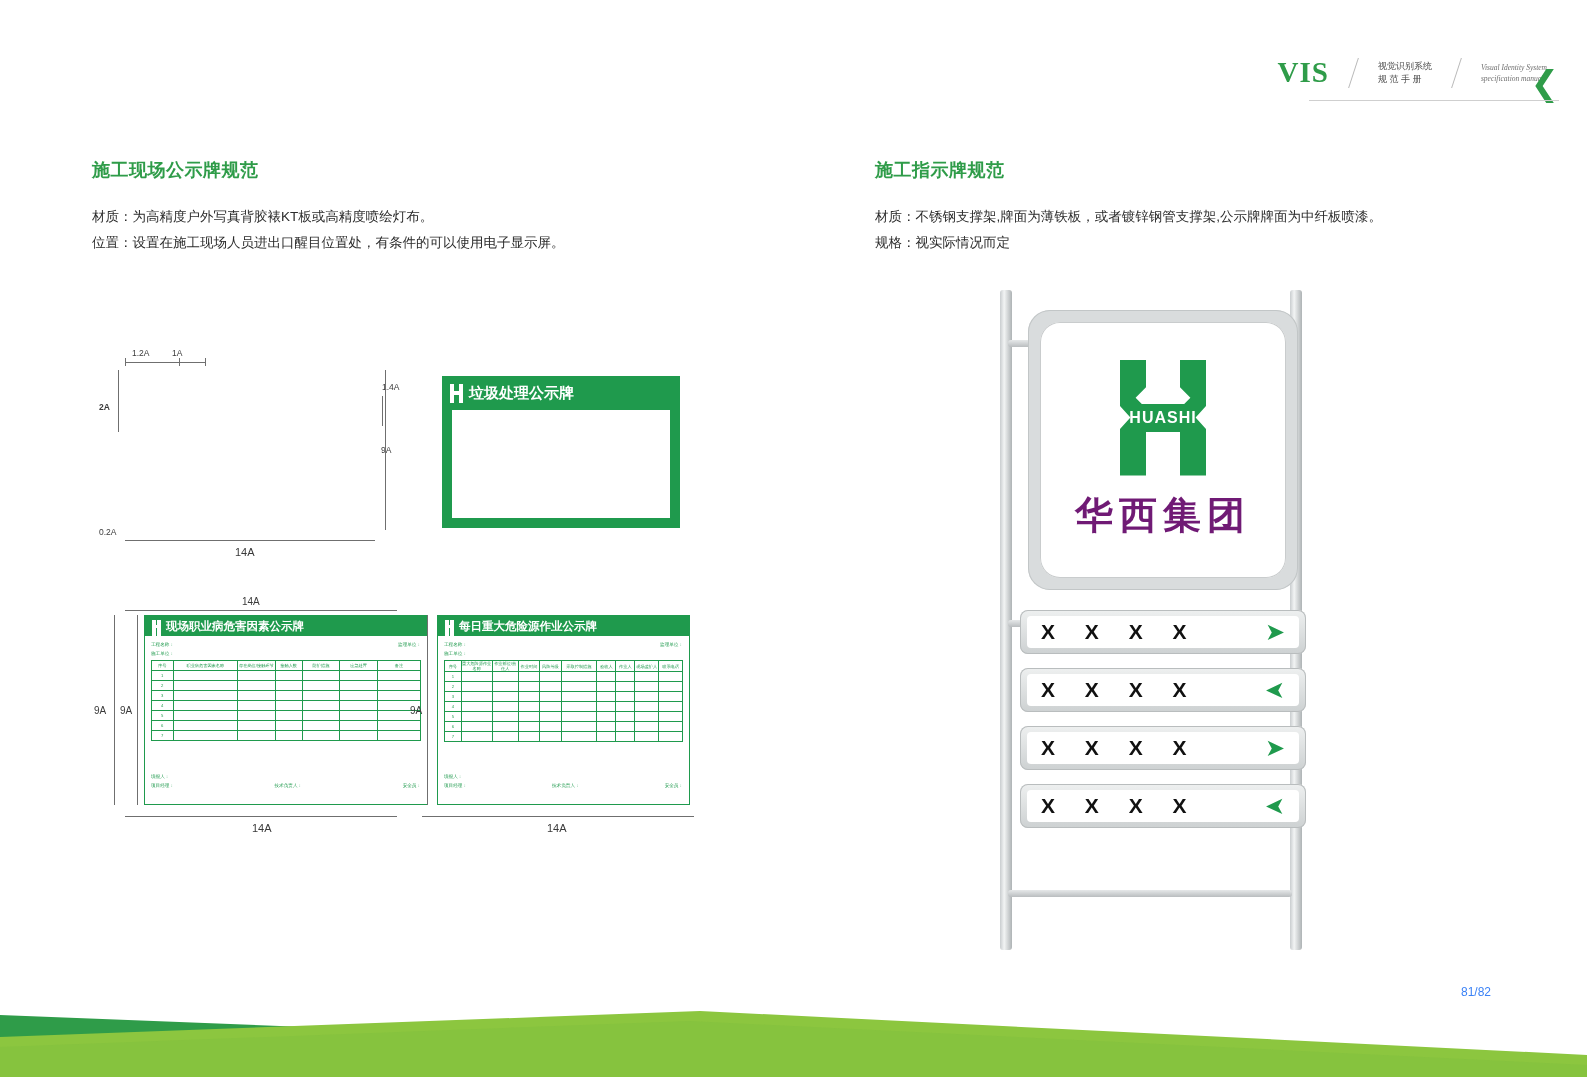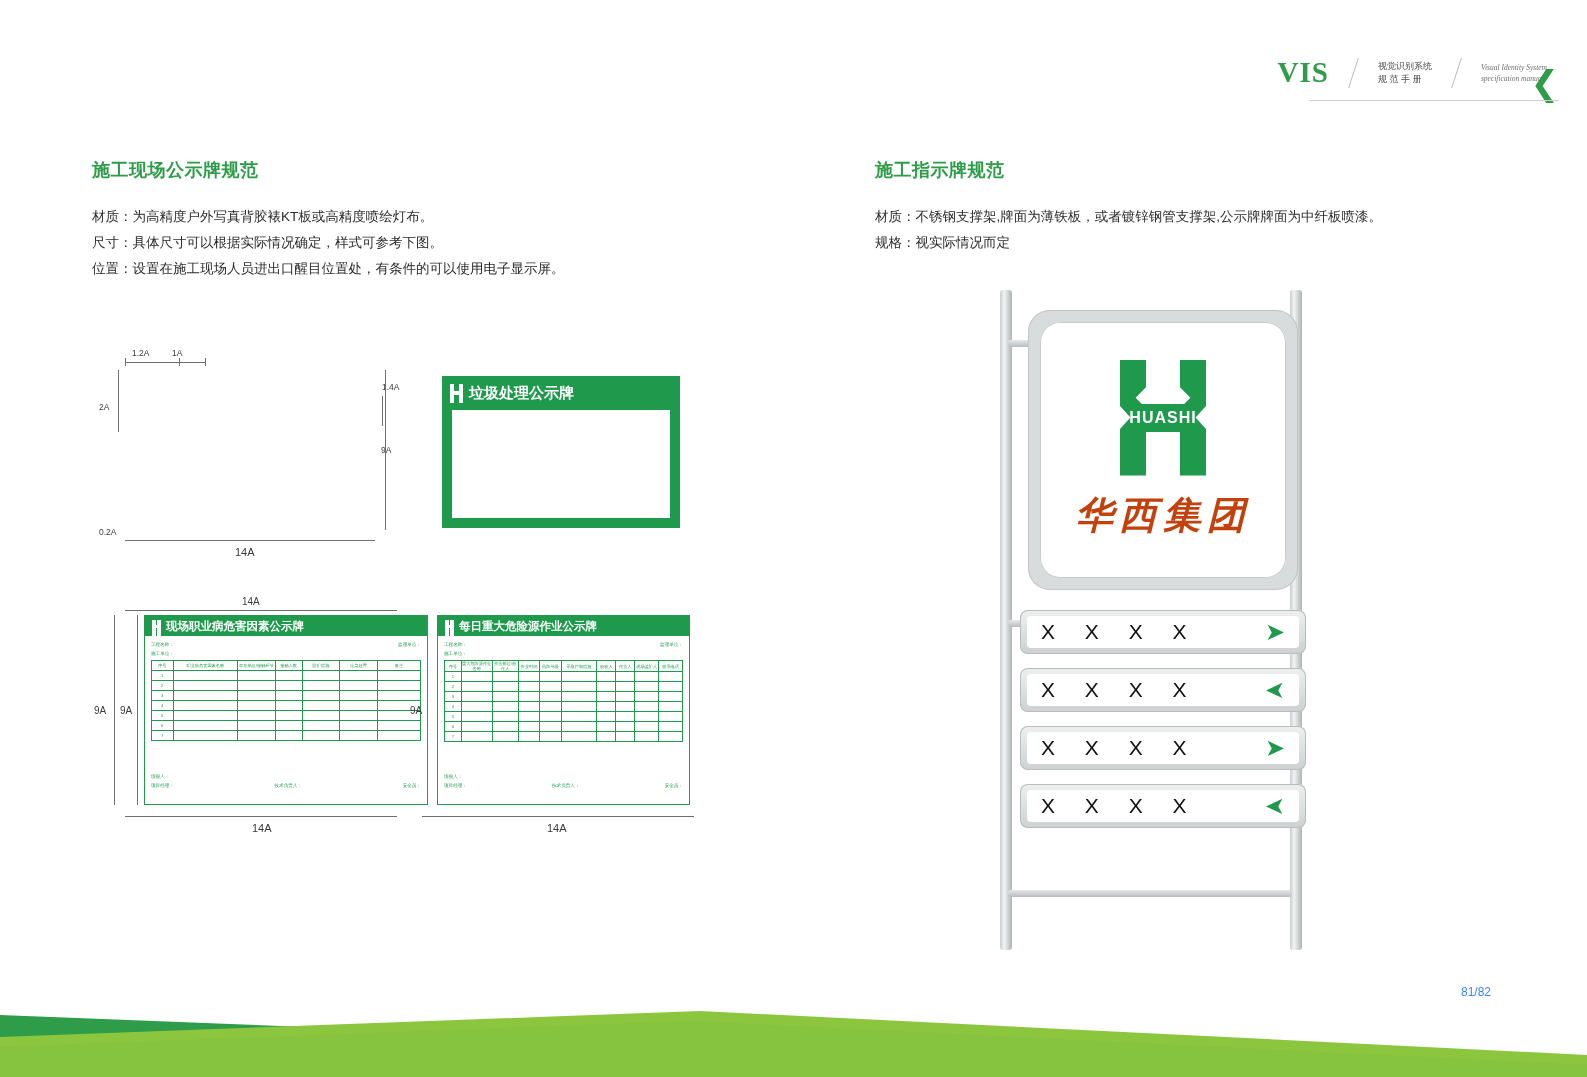--- a/index.html
+++ b/index.html
@@ -58,25 +58,25 @@
   .pole{position:absolute;width:12px;background:linear-gradient(90deg,#c9cdcf,#f2f4f4 35%,#aeb3b5);border-radius:3px;}
   .rung{position:absolute;height:7px;background:linear-gradient(180deg,#e6e8e9,#b9bdbf);border-radius:3px;}
   .mainsign{position:absolute;left:38px;top:20px;width:270px;height:280px;background:#d9dcdd;border-radius:22px;box-shadow:inset 0 0 0 1px #c2c6c7;}
   .mainsign .face{position:absolute;left:12px;top:12px;right:12px;bottom:12px;background:#fff;border-radius:20px;box-shadow:inset 0 0 0 1px #c9cccd;display:flex;flex-direction:column;align-items:center;justify-content:center;gap:14px;}
   .biglogo{position:relative;width:86px;height:116px;}
   .biglogo .lb{position:absolute;top:0;width:26px;height:116px;background:#1f9a4d;}
   .biglogo .lb.l{left:0;clip-path:polygon(0 0,100% 0,100% 24%,60% 33%,100% 42%,100% 100%,0 100%,0 60%,40% 50%,0 40%);}
   .biglogo .lb.r{right:0;clip-path:polygon(0 0,100% 0,100% 40%,60% 50%,100% 60%,100% 100%,0 100%,0 42%,40% 33%,0 24%);}
   .biglogo .mid{position:absolute;left:22px;right:22px;top:44px;height:28px;background:#1f9a4d;}
   .biglogo .txt{position:absolute;left:0;right:0;top:45px;height:26px;line-height:26px;text-align:center;color:#fff;font-size:16px;font-weight:bold;letter-spacing:1px;}
-  .cnname{font-size:38px;font-weight:bold;letter-spacing:6px;color:#c2410c;font-style:italic;}
+  .cnname{font-size:38px;font-weight:bold;letter-spacing:6px;color:#701a75;}
 
   .dirsign{position:absolute;left:30px;width:286px;height:44px;background:linear-gradient(180deg,#eef0f0,#cdd1d2);border-radius:8px;box-shadow:inset 0 0 0 1px #b9bdbe;}
   .dirsign .face{position:absolute;left:7px;top:6px;right:7px;bottom:6px;background:#fff;border-radius:4px;display:flex;align-items:center;justify-content:space-between;padding:0 14px;box-sizing:border-box;}
-  .xs{font-size:21px;font-weight:normal;letter-spacing:12px;color:#111;}
+  .xs{font-size:21px;font-weight:bold;letter-spacing:12px;color:#111;}
   .arrow{font-size:24px;color:#1f9a4d;line-height:1;font-family:"DejaVu Sans",sans-serif;}
 
   
   .pagenum{position:absolute;right:96px;bottom:78px;font-size:12px;color:#3b82f6;}
   .foot{position:absolute;left:0;right:0;bottom:0;height:92px;overflow:hidden;}
   .foot svg{display:block;}
 </style>
 </head>
 <body>
 
@@ -94,41 +94,40 @@
       <div class="vis-en">Visual Identity System</div>
       <div class="vis-en">specification manual</div>
     </div>
   </div>
   <div class="chev" style="right:28px;top:66px;">❮</div>
   <div class="vis-rule" style="width:250px;right:28px;top:100px;"></div>
 
   <div class="col col-left">
     <h2 class="sec-title">施工现场公示牌规范</h2>
     <div class="sec-line">材质：为高精度户外写真背胶裱KT板或高精度喷绘灯布。</div>
-    <div class="sec-line">尺寸：具体尺寸可以根据实际情况确定，样式可参考下图。</div>
     <div class="sec-line">位置：设置在施工现场人员进出口醒目位置处，有条件的可以使用电子显示屏。</div>
   </div>
 
   <div class="col col-right">
     <h2 class="sec-title">施工指示牌规范</h2>
     <div class="sec-line">材质：不锈钢支撑架,牌面为薄铁板，或者镀锌钢管支撑架,公示牌牌面为中纤板喷漆。</div>
     <div class="sec-line">规格：视实际情况而定</div>
   </div>
 
   <div class="art-left">
 
     <span class="dimtxt" style="left:40px;top:8px;">1.2A</span>
     <span class="dimtxt" style="left:80px;top:8px;">1A</span>
     <div class="dimline hline" style="left:33px;top:22px;width:54px;"></div>
     <div class="dimline hline" style="left:88px;top:22px;width:26px;"></div>
     <div class="dimline vline" style="left:33px;top:18px;height:8px;"></div>
     <div class="dimline vline" style="left:87px;top:18px;height:8px;"></div>
     <div class="dimline vline" style="left:113px;top:18px;height:8px;"></div>
 
-    <span class="dimtxt" style="left:7px;top:62px;">2A</span>
+    <span class="dimtxt" style="left:7px;top:62px;font-weight:bold;">2A</span>
     <div class="dimline vline" style="left:26px;top:30px;height:62px;"></div>
     <span class="dimtxt" style="left:7px;top:187px;">0.2A</span>
 
     <span class="dimtxt" style="left:290px;top:42px;">1.4A</span>
     <div class="dimline vline" style="left:290px;top:56px;height:30px;"></div>
     <span class="dimtxt" style="left:289px;top:105px;">9A</span>
     <div class="dimline vline" style="left:293px;top:30px;height:160px;"></div>
     <span class="dimtxt" style="left:143px;top:206px;font-size:11px;">14A</span>
     <div class="dimline hline" style="left:33px;top:200px;width:250px;"></div>
 

